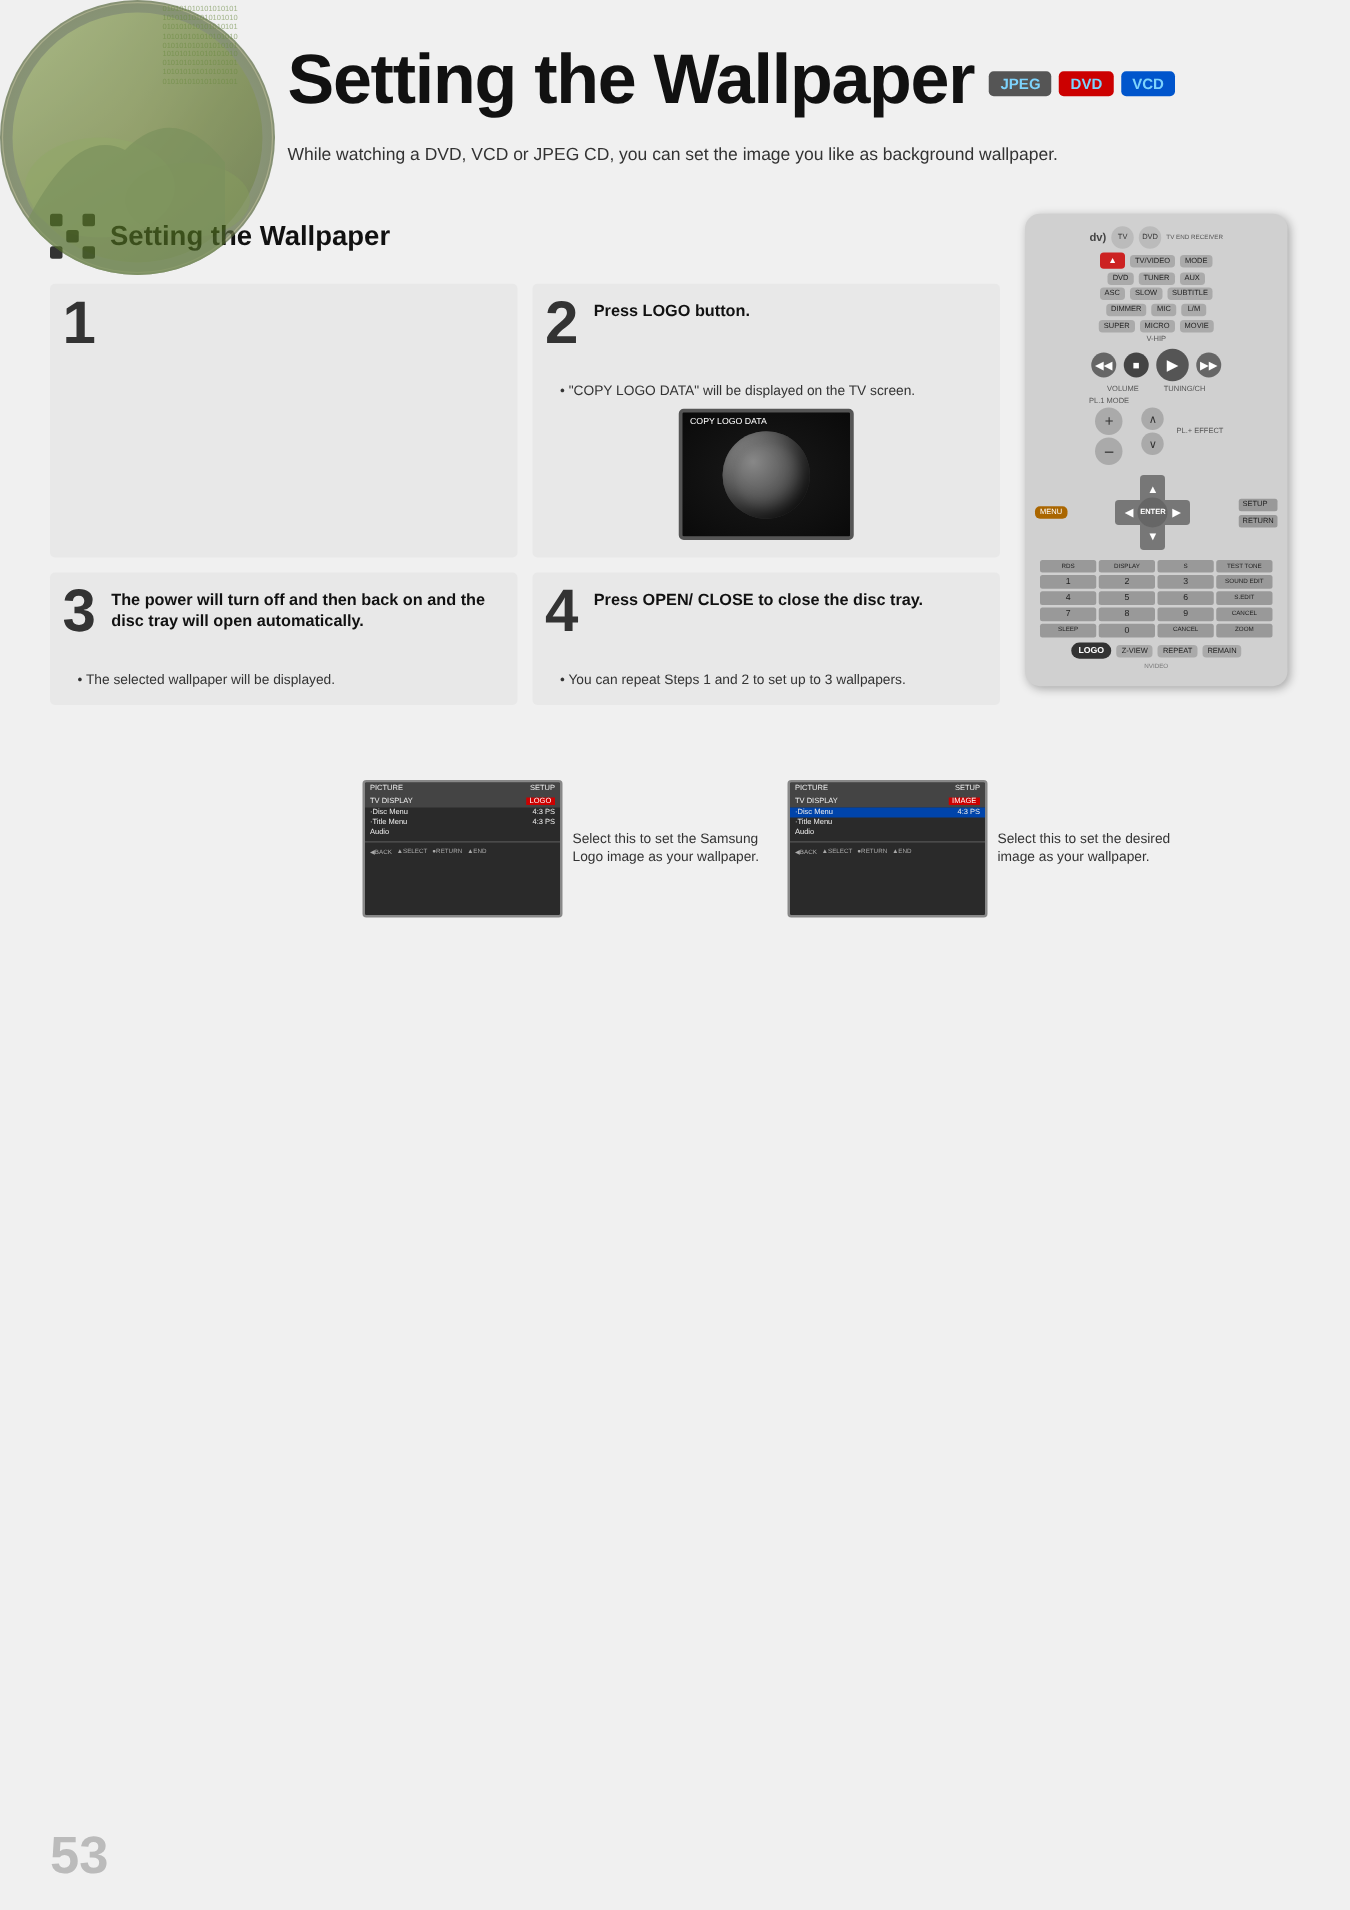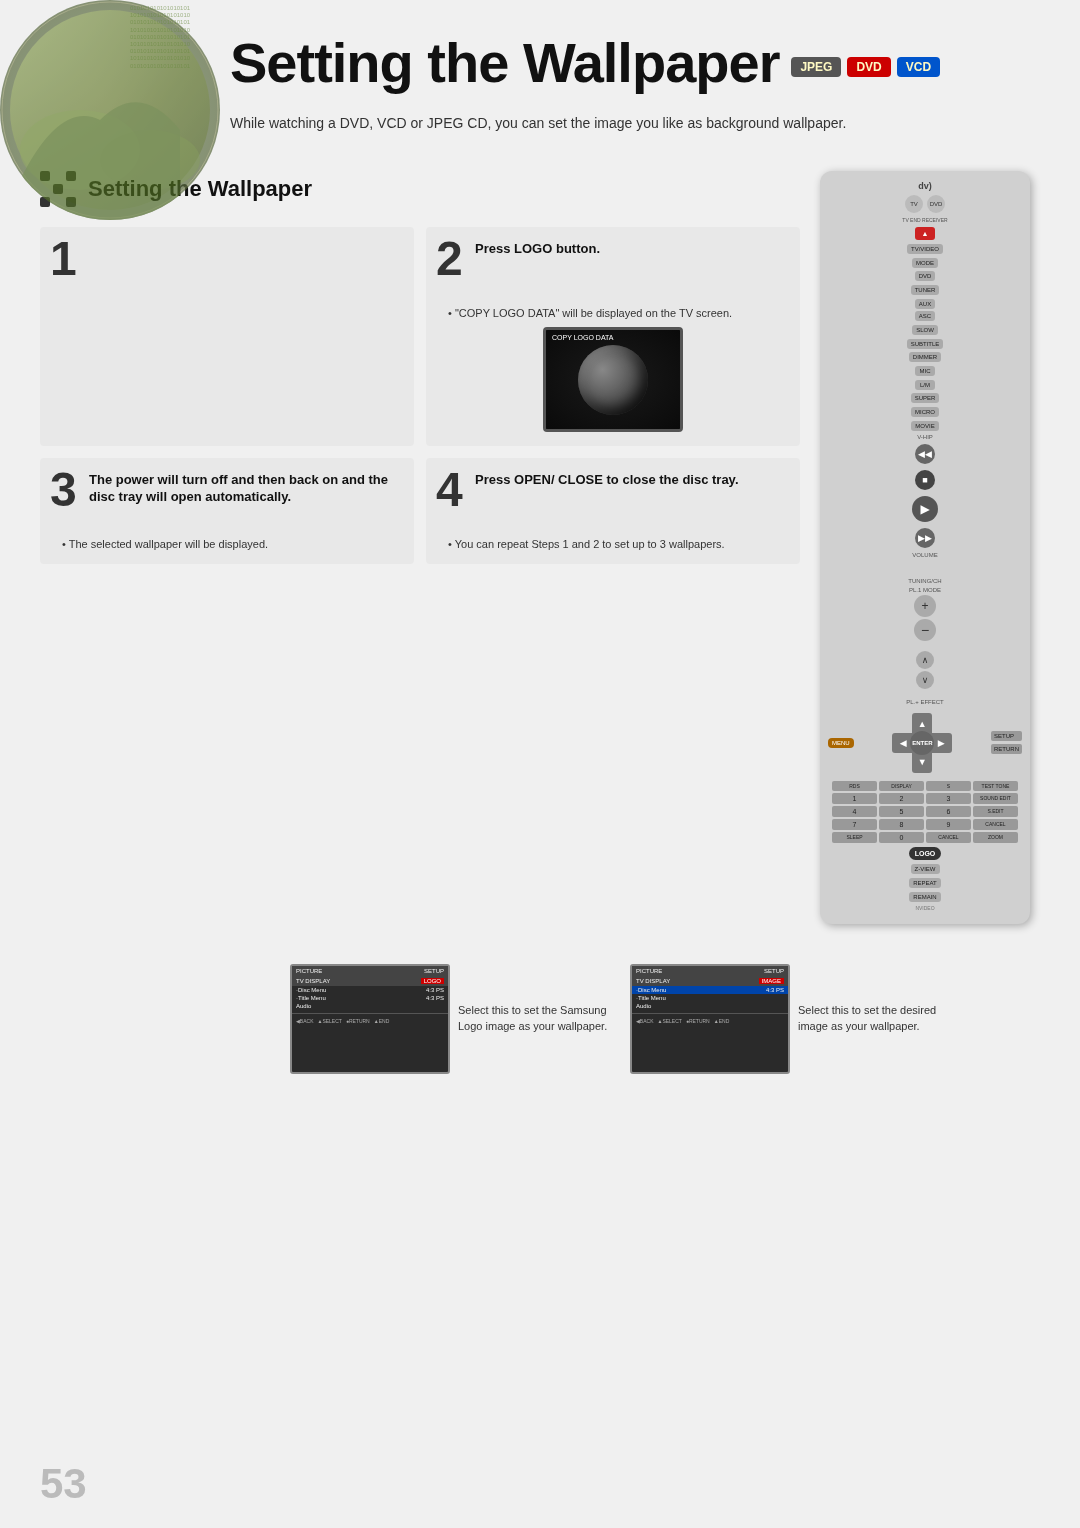--- a/index.html
+++ b/index.html
@@ -62,21 +62,21 @@
       display: flex;
       gap: 6px;
       align-items: center;
       margin-top: 8px;
     }
     .badge {
       padding: 3px 9px;
       border-radius: 4px;
       font-size: 12px;
       font-weight: bold;
-      color: #fef9c3;
+      color: #7dd3fc;
     }
     .badge-jpeg { background: #555; }
     .badge-dvd { background: #cc0000; }
     .badge-vcd { background: #0055cc; }
 
     
     .subtitle {
       padding: 0 40px 0 230px;
       font-size: 14px;
       color: #333;
@@ -212,21 +212,20 @@
       box-shadow: 2px 2px 8px rgba(0,0,0,0.3);
       margin-top: 0;
     }
     .remote-row {
       display: flex;
       justify-content: center;
       gap: 4px;
       margin-bottom: 3px;
       flex-wrap: wrap;
       align-items: center;
-      flex-direction: column;
     }
     .r-btn {
       background: #aaa;
       border-radius: 3px;
       font-size: 7px;
       padding: 2px 4px;
       color: #222;
       text-align: center;
       min-width: 20px;
     }

